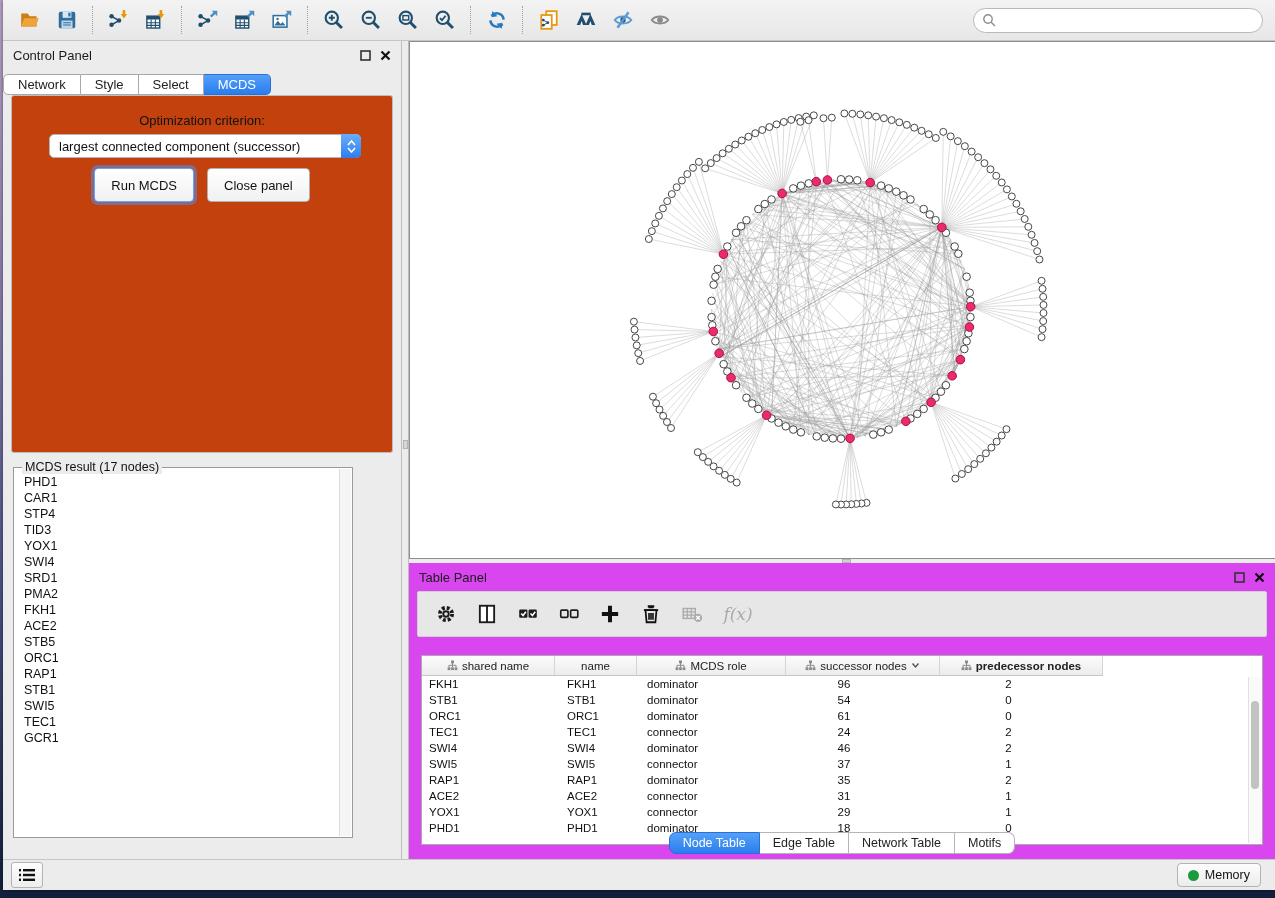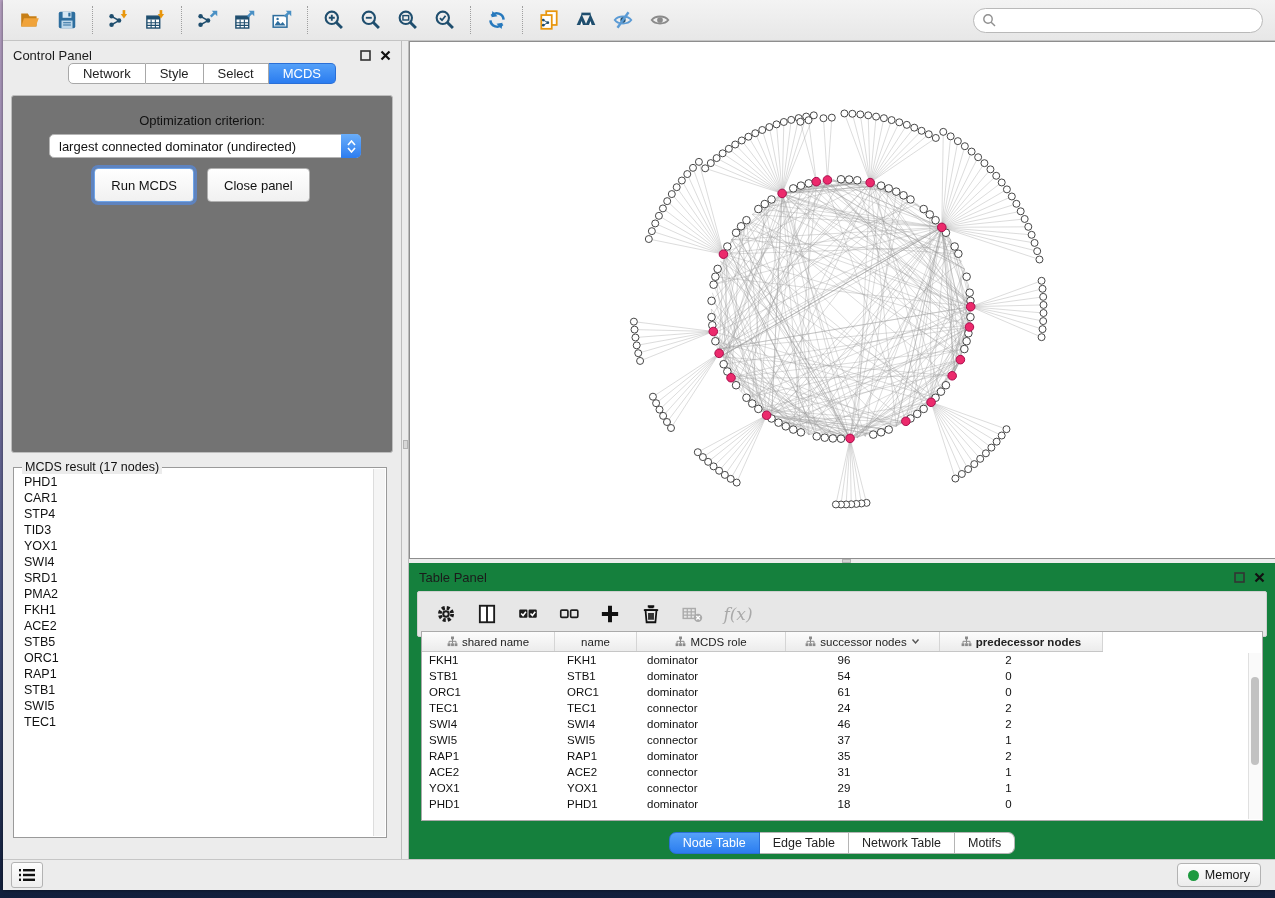--- a/index.html
+++ b/index.html
@@ -15,33 +15,33 @@
   .searchbox { margin-left:auto; margin-right:12px; width:290px; height:25px; background:#fff; border:1px solid #b9b9b9; border-radius:13px; display:flex; align-items:center; padding:0 8px; }
   .searchbox input { border:none; outline:none; flex:1; font-size:12px; font-family:"Liberation Sans",sans-serif; background:transparent; }
 
   
   .main { flex:1; display:flex; min-height:0; }
 
   
   .control-panel { width:398px; flex:0 0 398px; position:relative; background:#ececec; }
   .panel-header { position:absolute; top:6px; left:10px; right:10px; height:16px; font-size:13px; color:#1b1b1b; display:flex; align-items:center; }
   .panel-header .win-icons { margin-left:auto; display:flex; gap:9px; align-items:center; }
-  .cp-tabs { position:absolute; top:22px; left:0; width:100%; display:flex; justify-content:center; }
+  .cp-tabs { position:absolute; top:33px; left:0; width:100%; display:flex; justify-content:flex-start; }
   .seg-tab { height:21px; padding:0 14px; font-size:13px; display:flex; align-items:center; background:#fff; border:1px solid #a8a8a8; border-left:none; color:#222; cursor:default; }
   .seg-tab:first-child { border-left:1px solid #a8a8a8; border-radius:5px 0 0 5px; }
   .seg-tab:last-child { border-radius:0 5px 5px 0; }
   .seg-tab.active { background:linear-gradient(#54a0f8,#2a7cf0); border-color:#2a6fd6; color:#fff; }
-  .tab-body { position:absolute; top:54px; left:8px; width:382px; height:358px; background:#737373; border:1px solid #bdbdbd; border-radius:3px; }
+  .tab-body { position:absolute; top:54px; left:8px; width:382px; height:358px; background:#c2410c; border:1px solid #bdbdbd; border-radius:3px; }
   .opt-label { position:absolute; top:17px; width:100%; text-align:center; font-size:13px; color:#111; }
   .dropdown { position:absolute; top:38px; left:37px; width:312px; height:24px; background:#fff; border:1px solid #b4b4b4; border-radius:5px; display:flex; align-items:center; font-size:13px; color:#111; padding-left:9px; }
   .dropdown .dd-stepper { margin-left:auto; width:20px; height:24px; margin-right:-1px; background:linear-gradient(#6aaefa,#2d7df0); border-radius:0 5px 5px 0; display:flex; flex-direction:column; align-items:center; justify-content:center; gap:1px; }
   .btn-row { position:absolute; top:72px; width:100%; display:flex; justify-content:center; gap:13px; }
   .btn { height:23px; padding:16px 16px; font-size:13px; color:#111; background:linear-gradient(#fff,#f1f1f1); border:1px solid #b0b0b0; border-radius:4px; display:flex; align-items:center; }
   .btn.focus { box-shadow:0 0 0 3px rgba(77,144,254,.55); border-color:#6ea4e8; }
-  .result-group { position:absolute; top:426px; left:10px; width:374px; height:371px; background:#fff; border:1px solid #9a9a9a;padding-left:36px; }
+  .result-group { position:absolute; top:426px; left:10px; width:340px; height:371px; background:#fff; border:1px solid #9a9a9a;padding-left:36px; }
   .result-title { position:absolute; top:-8px; left:8px; background:#ececec; padding:0 3px; font-size:12.5px; color:#111; }
   .result-list { position:absolute; inset:6px 14px 2px 2px; overflow:hidden; }
   .result-item { font-size:12.5px; line-height:16px; padding-left:8px; color:#111; }
   .result-scroll { position:absolute; top:1px; bottom:1px; right:1px; width:12px; background:#f5f5f5; border-left:1px solid #ddd; }
 
   
   .vsplit { width:8px; flex:0 0 8px; background:#ececec; border-left:1px solid #bdbdbd; border-right:1px solid #bdbdbd; position:relative; }
   .vsplit .grip { position:absolute; top:399px; left:1px; width:5px; height:9px; background:#d7d7d7; border:1px solid #b3b3b3; }
   .hsplit { height:4px; background:#ececec; position:relative; }
   .hsplit .grip { position:absolute; left:50%; top:0; width:9px; height:4px; background:#d2d2d2; border:1px solid #b3b3b3; }
@@ -49,25 +49,25 @@
   
   .right-col { flex:1; display:flex; flex-direction:column; min-width:0; }
   .net-window { height:518px; flex:0 0 518px; display:flex; flex-direction:column; border:1px solid #8e8e8e; border-right:none; }
   .net-titlebar { height:26px; background:linear-gradient(#d9d9d9,#c3c3c3); border-bottom:1px solid #9a9a9a; position:relative; display:flex; align-items:center; justify-content:center; }
   .traffic { position:absolute; left:10px; top:0; height:100%; display:flex; align-items:center; gap:8px; }
   .tl { width:13px; height:13px; border-radius:50%; }
   .net-title { font-size:13px; font-weight:bold; color:#2b2b2b; }
   .net-canvas { flex:1; background:#fff; }
 
   
-  .table-panel { flex:1; position:relative; background:#15803d; }
+  .table-panel { flex:1; position:relative; background:#d946ef; }
   .tp-toolbar { position:absolute; top:28px; left:8px; right:8px; height:46px; background:#e7e7e7; border:1px solid #d0d0d0; border-radius:2px; display:flex; align-items:center; padding-left:16px; gap:17px; }
   .tp-btn { width:24px; height:24px; display:flex; align-items:center; justify-content:center; }
   .fx { font-family:"DejaVu Serif",serif; font-style:italic; font-size:17px; color:#a9a9a9; }
-  .table-area { position:absolute; top:68px; left:12px; right:12px; height:190px; background:#fff; border:1px solid #aaa; overflow:hidden; }
+  .table-area { position:absolute; top:92px; left:12px; right:12px; height:190px; background:#fff; border:1px solid #aaa; overflow:hidden; }
   .thead { display:flex; height:20px; background:linear-gradient(#fcfcfc,#ececec); border-bottom:1px solid #c6c6c6; width:681px; }
   .th { display:flex; align-items:center; justify-content:center; gap:4px; font-size:11.5px; color:#222; border-right:1px solid #d5d5d5; position:relative; }
   .trow { display:flex; height:16px; }
   .td { font-size:11.5px; color:#111; line-height:16px; white-space:nowrap; }
   .td.num { text-align:center; }
   .tscroll { position:absolute; top:21px; bottom:1px; right:1px; width:13px; background:#fafafa; border-left:1px solid #e0e0e0; }
   .tthumb { position:absolute; left:2px; width:8px; top:24px; height:88px; background:#c2c2c2; border-radius:4px; }
   .tp-tabs { position:absolute; top:269px; left:0; width:100%; display:flex; justify-content:center; }
   .tp-tab { height:22px; padding:0 13px; font-size:12.5px; display:flex; align-items:center; background:#fff; border:1px solid #b5b5b5; border-left:none; color:#222; }
   .tp-tab:first-child { border-left:1px solid #b5b5b5; border-radius:7px 0 0 7px; }
@@ -270,21 +270,21 @@
       </div>
       <div class="cp-tabs" id="cp-tabs">
           <div class="seg-tab">Network</div>
           <div class="seg-tab">Style</div>
           <div class="seg-tab">Select</div>
           <div class="seg-tab active">MCDS</div>
         </div>
       <div class="tab-body">
         <div class="opt-label">Optimization criterion:</div>
         <div class="dropdown">
-          <span>largest connected dominator (undirected)</span>
+          <span>largest connected component (successor)</span>
           <span class="dd-stepper">
             <svg width="9" height="6" viewBox="0 0 9 6">
                 <path d="M1 5l3.5-4L8 5" fill="none" stroke="#fff" stroke-width="1.6"></path>
               </svg>
             <svg width="9" height="6" viewBox="0 0 9 6">
                 <path d="M1 1l3.5 4L8 1" fill="none" stroke="#fff" stroke-width="1.6"></path>
               </svg>
           </span>
         </div>
         <div class="btn-row">
@@ -304,20 +304,21 @@
             <div class="result-item">SRD1</div>
             <div class="result-item">PMA2</div>
             <div class="result-item">FKH1</div>
             <div class="result-item">ACE2</div>
             <div class="result-item">STB5</div>
             <div class="result-item">ORC1</div>
             <div class="result-item">RAP1</div>
             <div class="result-item">STB1</div>
             <div class="result-item">SWI5</div>
             <div class="result-item">TEC1</div>
+            <div class="result-item">GCR1</div>
           </div>
         <div class="result-scroll"></div>
       </div>
     </div>
 
     <div class="vsplit">
         <div class="grip"></div>
       </div>
 
     <div class="right-col">

